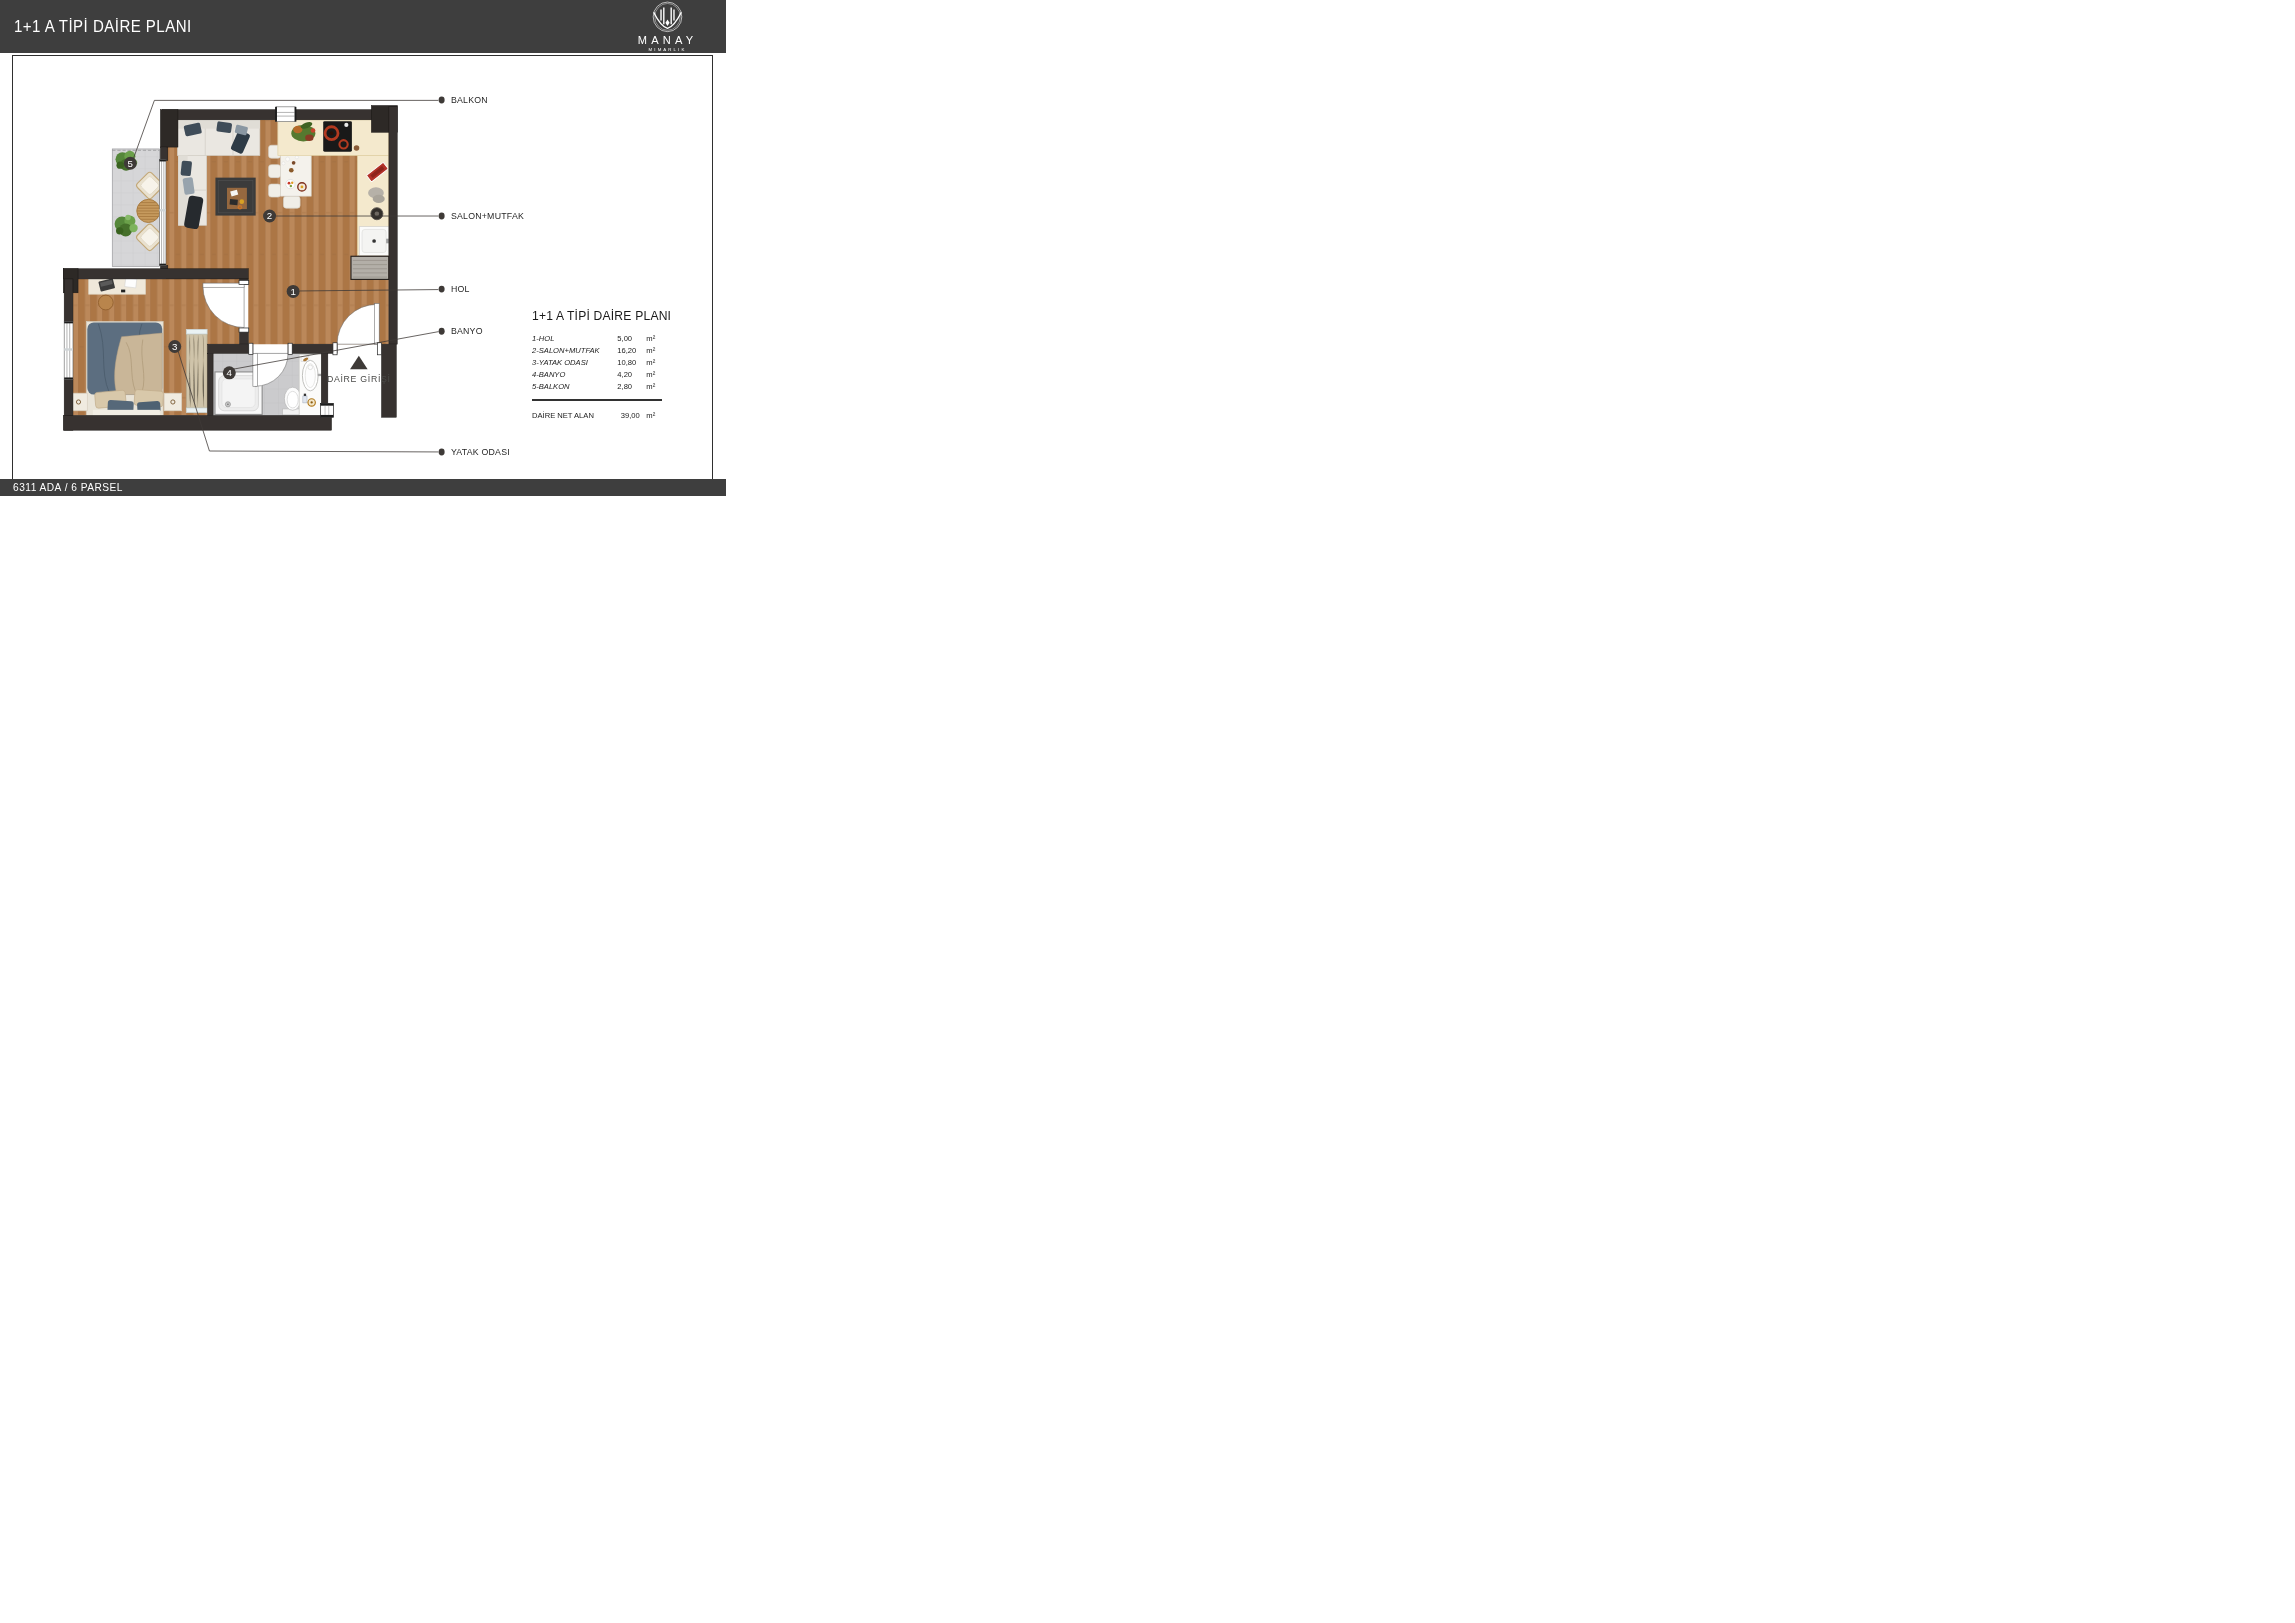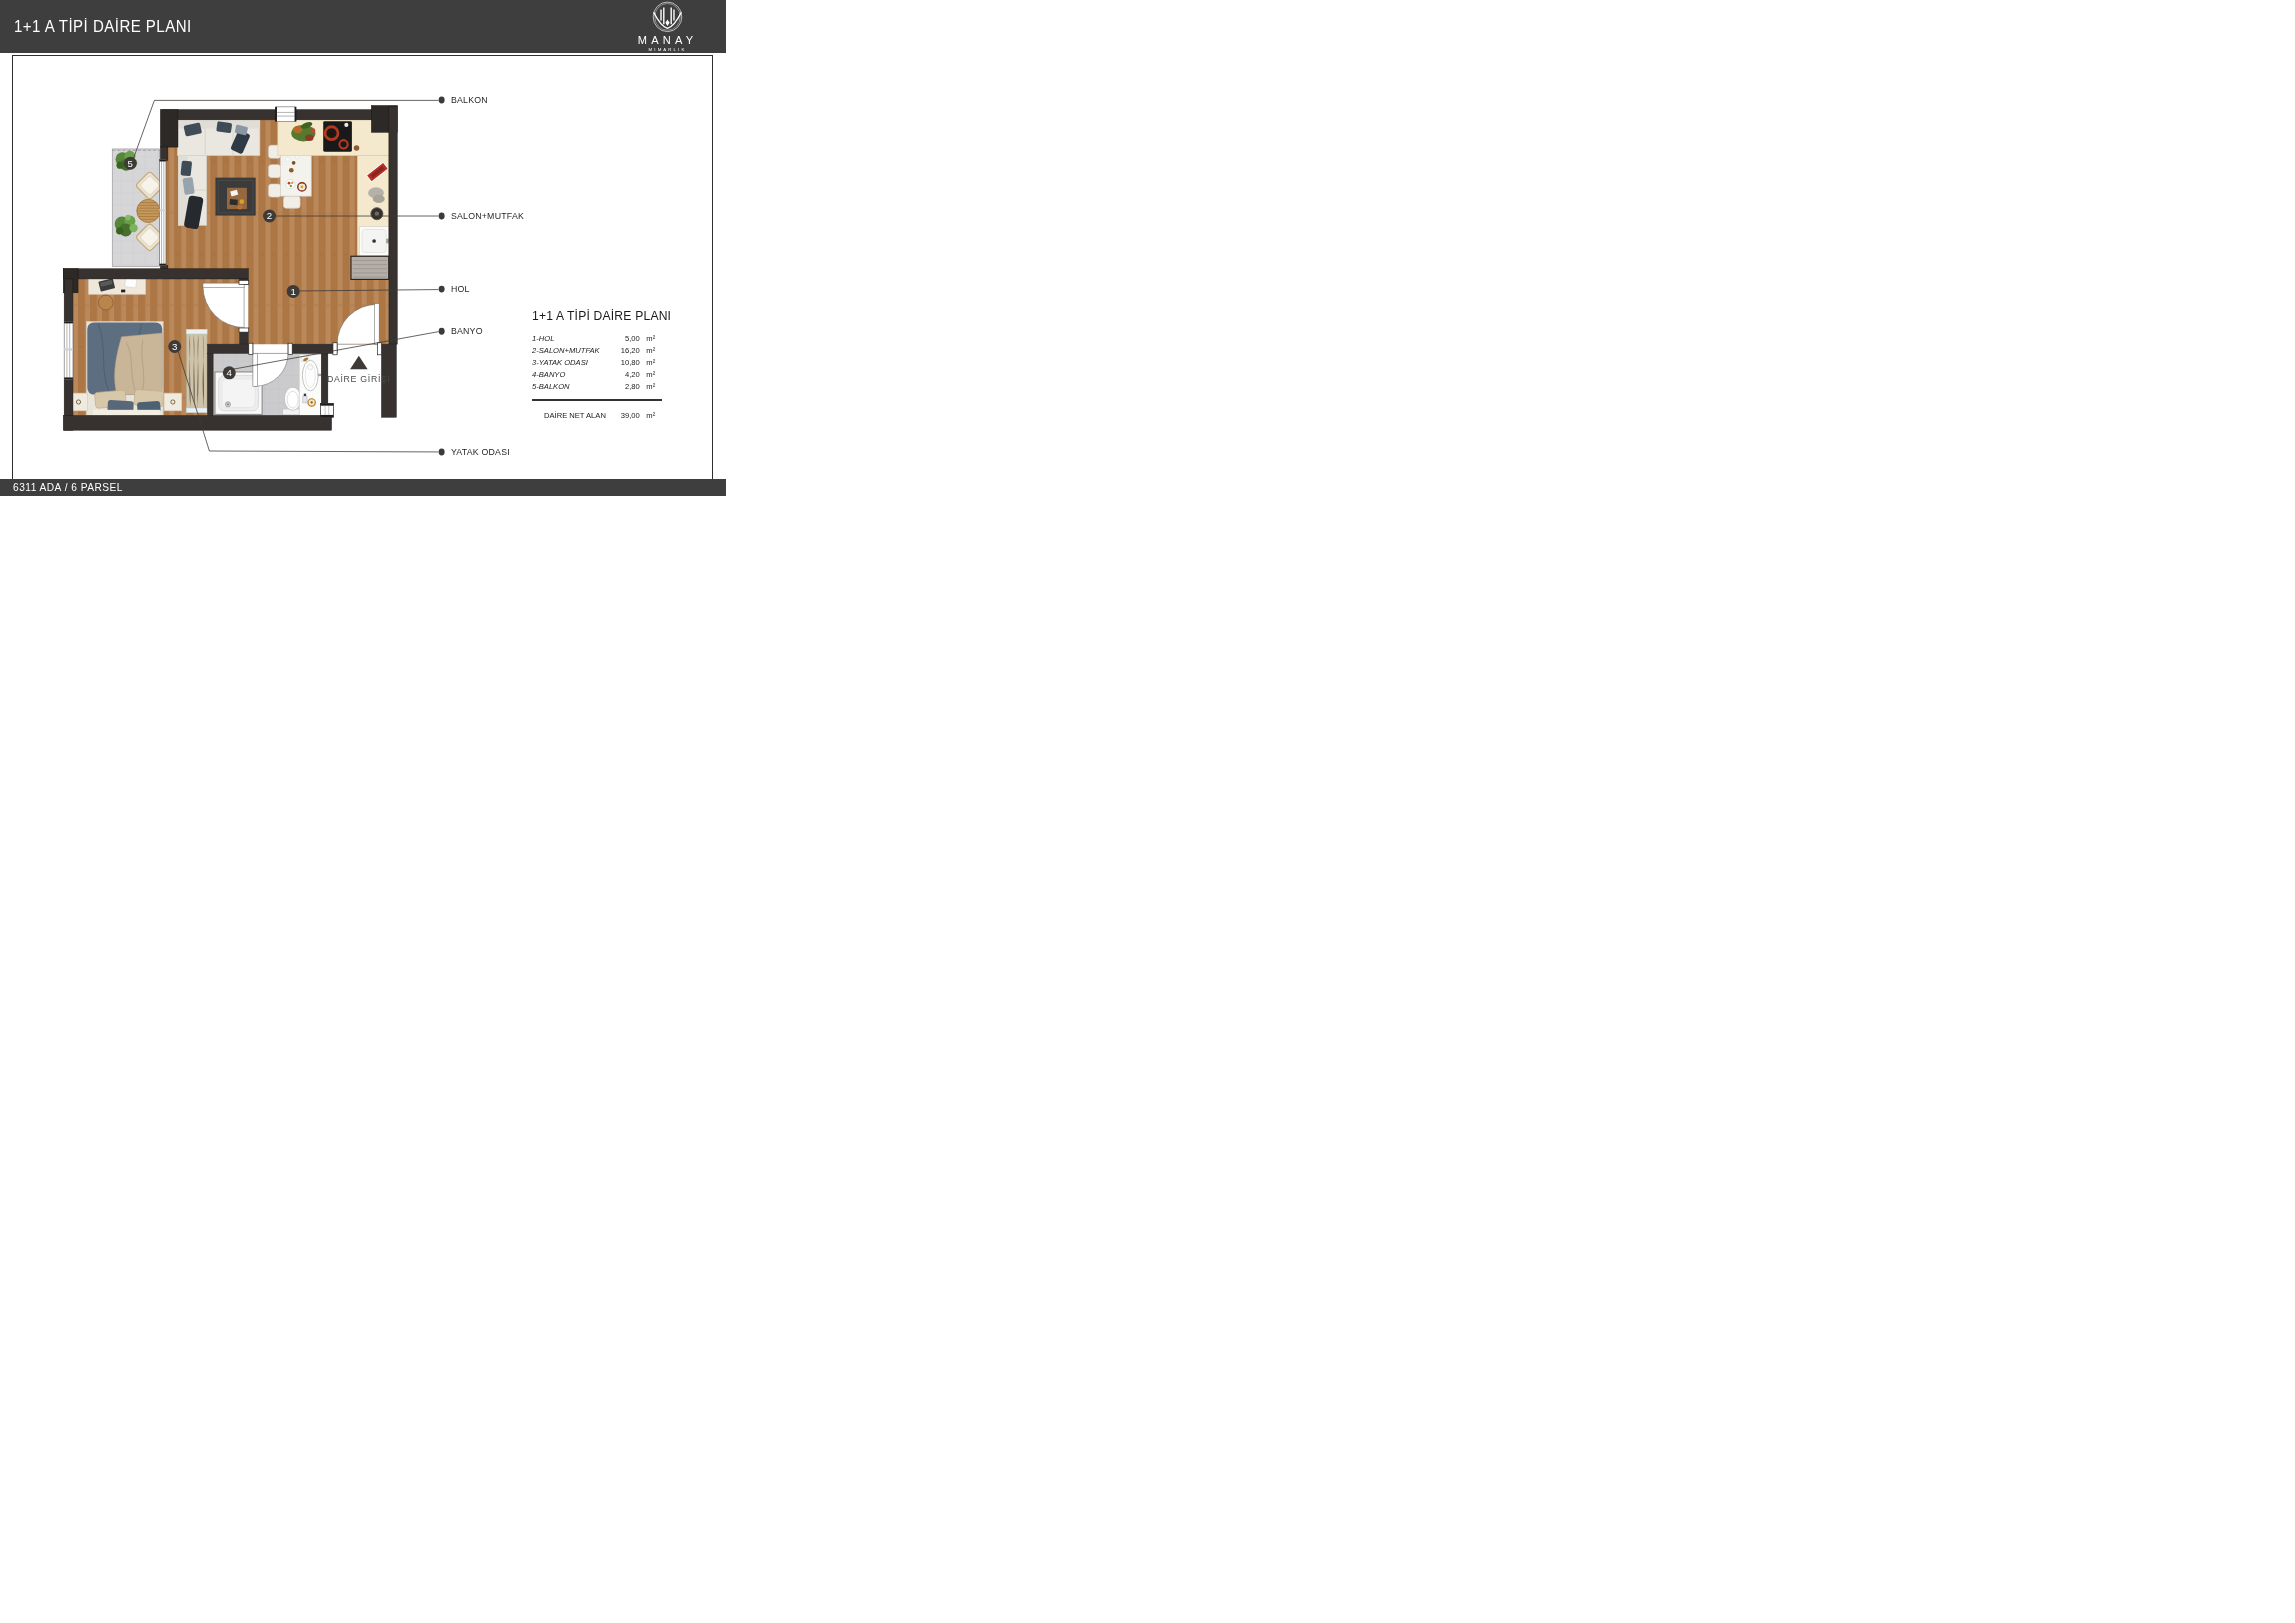--- a/index.html
+++ b/index.html
@@ -18,24 +18,24 @@
   
   .frame{position:absolute;left:12px;top:55px;width:701px;height:440px;
     border:0.9px solid #2f2f2f;box-sizing:border-box;background:#fff;}
   .plansvg{position:absolute;left:0;top:0;width:726px;height:513px;}
   
   .legend{position:absolute;left:532px;top:309px;width:130px;color:#1a1a1a;}
   .legend .ltitle{font-size:12.5px;letter-spacing:0.2px;white-space:nowrap;margin-bottom:10.2px;
     transform:scaleX(.97);transform-origin:left center;}
   .lrow{display:flex;font-size:7.6px;line-height:12px;}
   .lrow .nm{flex:1;white-space:nowrap;font-style:italic;}
-  .lrow .val{width:29px;text-align:right;padding-right:6.5px;box-sizing:border-box;}
+  .lrow .val{width:29px;padding-right:6.5px;box-sizing:border-box;}
   .lrow .un{width:15.7px;}
   .ldiv{height:2.3px;background:#323232;margin:6px 0 8.3px 0;}
-  .lnet{display:flex;font-size:7.6px;line-height:12px;margin-left:12px;}
+  .lnet{display:flex;font-size:7.6px;line-height:12px;}
   .lnet .nm{flex:1;}
   .lnet .val{width:29px;text-align:right;padding-right:6.5px;box-sizing:border-box;}
   .lnet .un{width:15.7px;}
 </style>
 </head>
 <body>
 
 <div class="stage">
 
   <div class="topbar">

